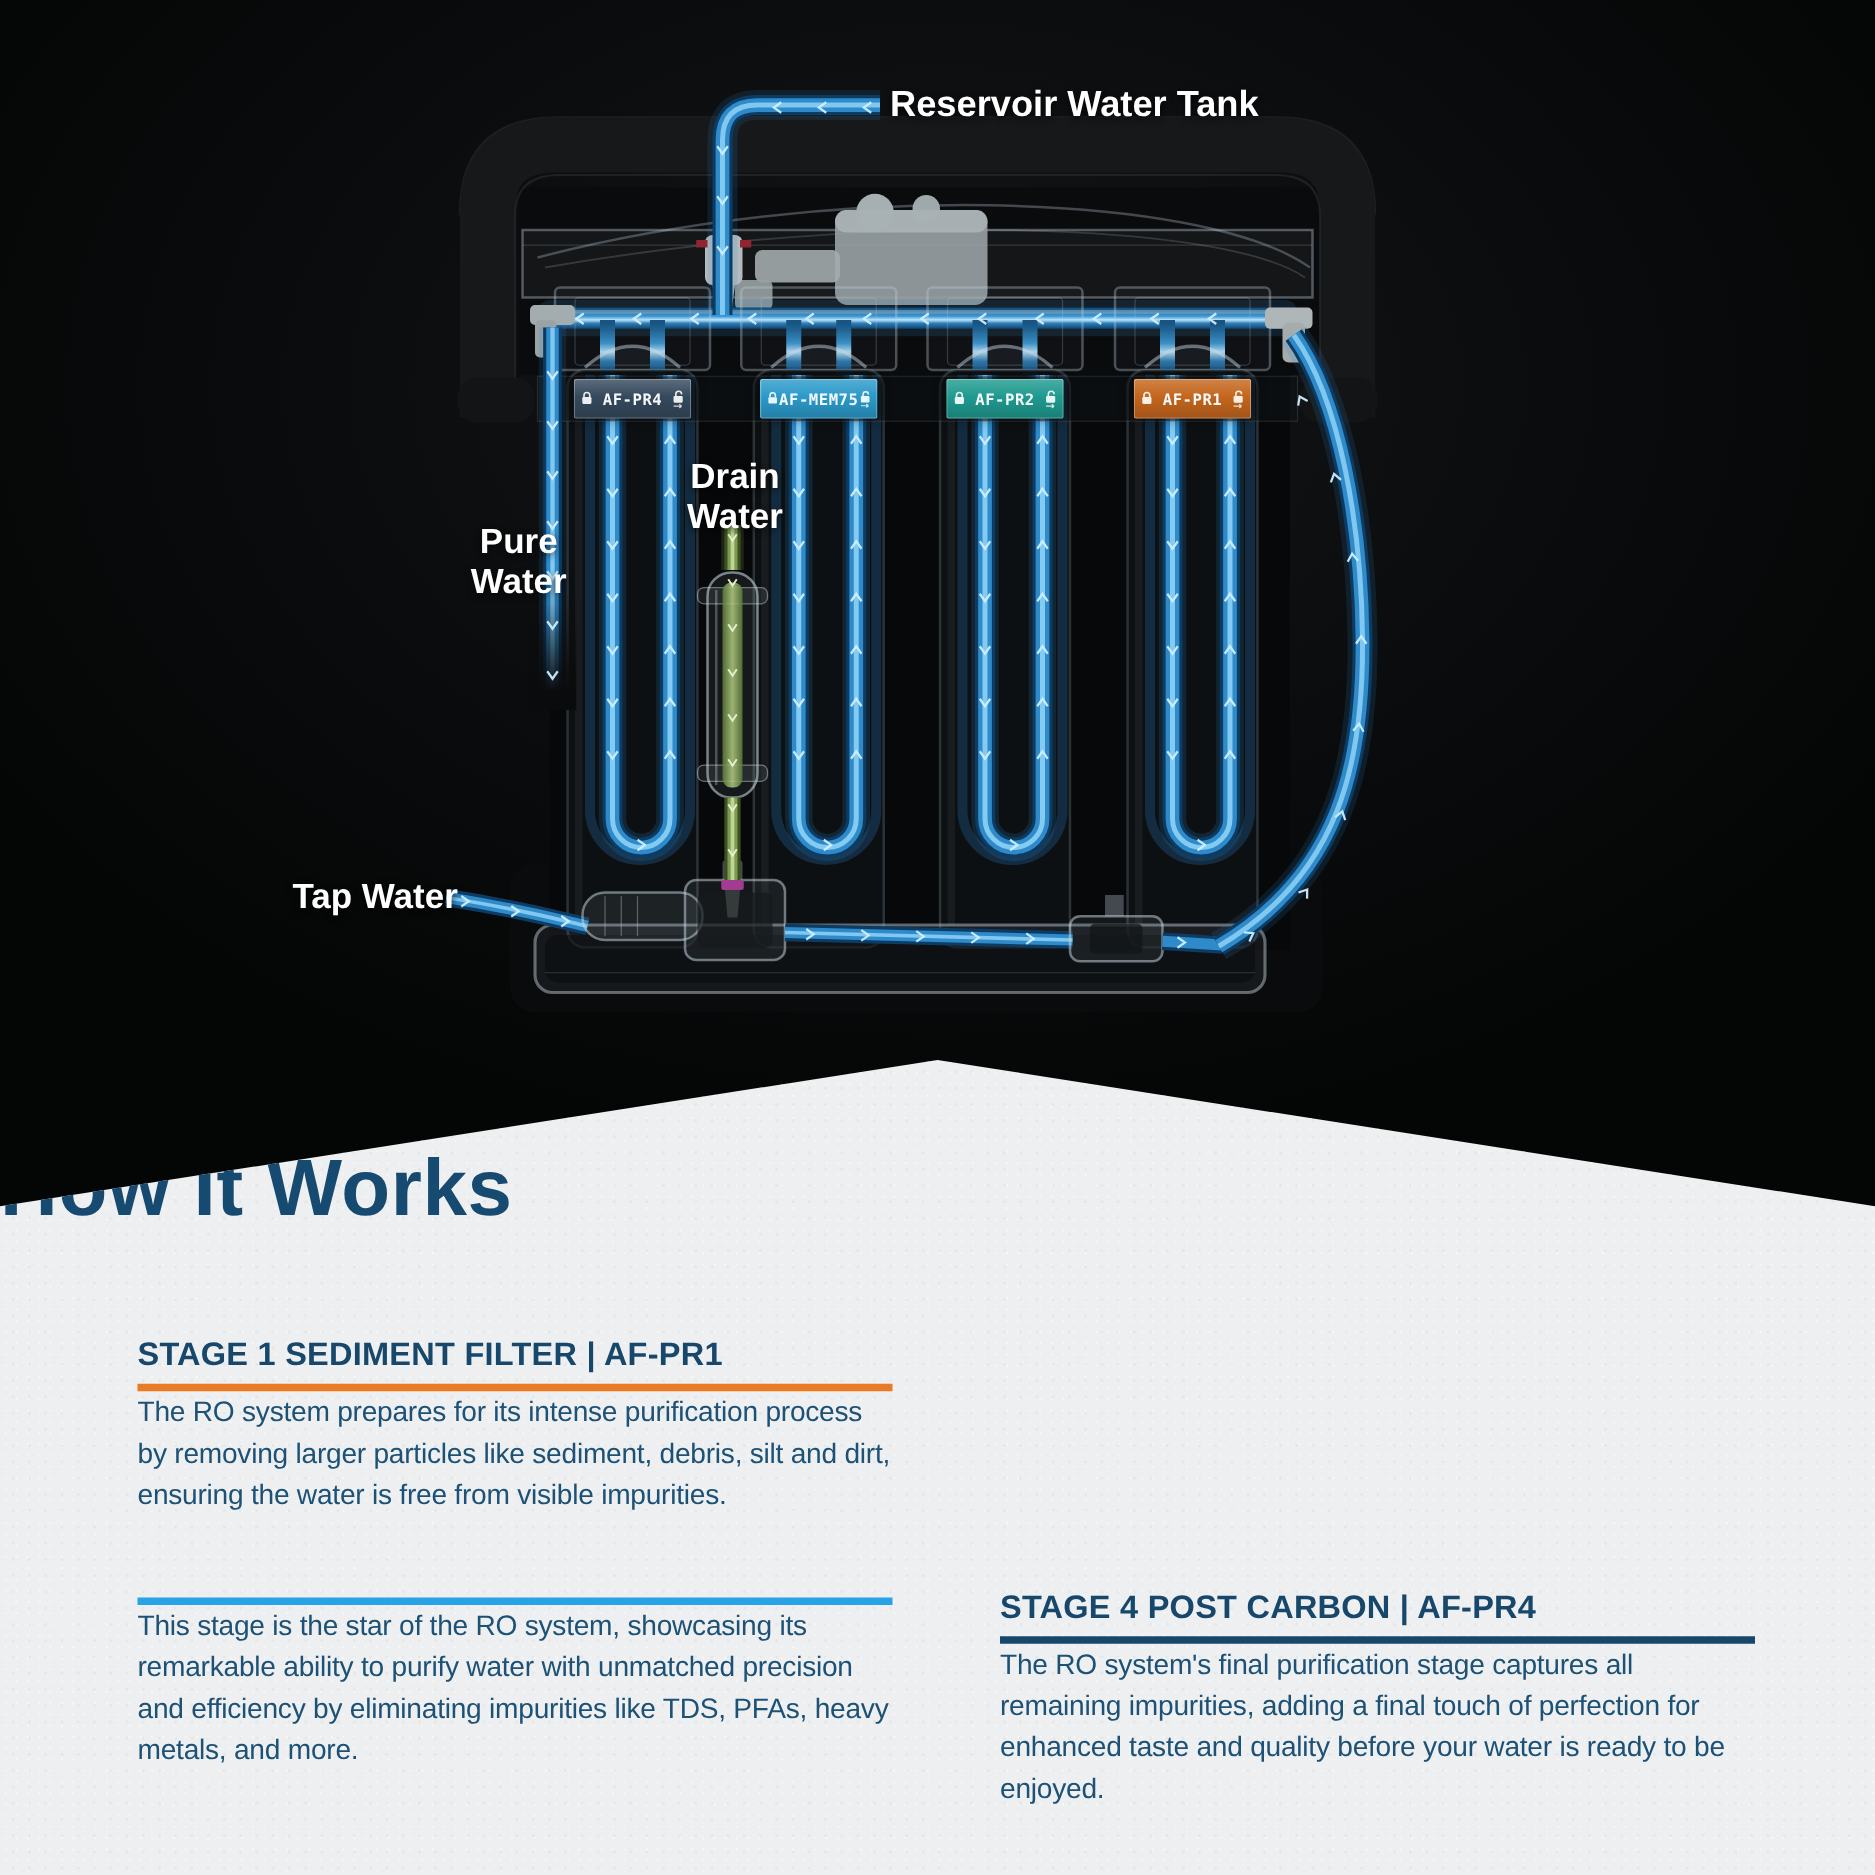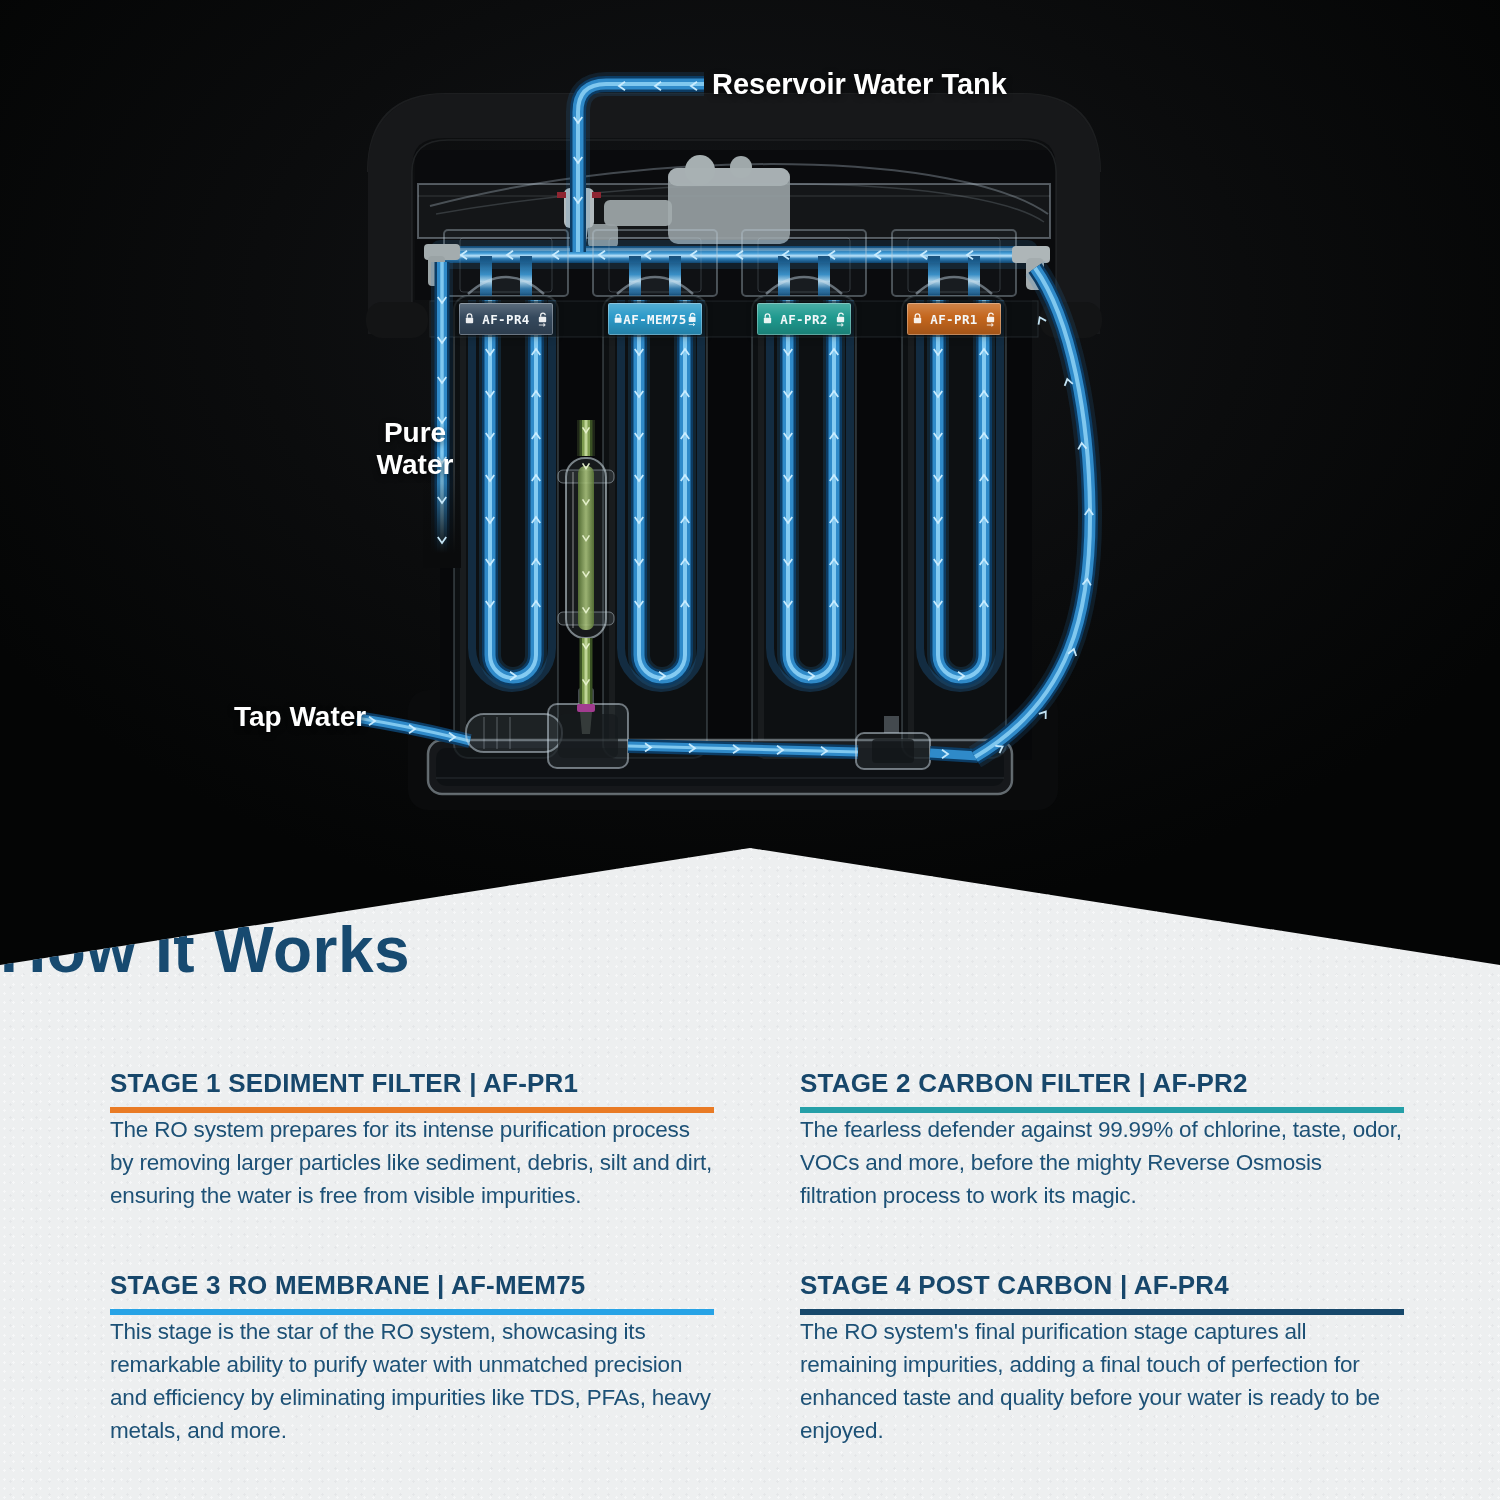--- a/index.html
+++ b/index.html
@@ -400,40 +400,35 @@
       <span class="code">AF-PR1</span>
       <svg class="lk" width="11" height="16" viewBox="0 0 12 17">
           <path d="M4,6 V4.5 A2.5 2.5 0 0 1 9,4.5" fill="none" stroke="rgba(255,255,255,.9)" stroke-width="1.4"></path>
           <rect x="2" y="6" width="8" height="6" rx="1" fill="rgba(255,255,255,.9)"></rect>
           <path d="M2,15 H9 M9,15 l-2,-1.6 M9,15 l-2,1.6" stroke="rgba(255,255,255,.8)" stroke-width="1.1" fill="none"></path>
         </svg>
     </div>
 
     <div class="diag-label center" style="left:345px;top:417px;width:140px">Pure Water</div>
     <div class="diag-label" style="left:712px;top:68px;font-size:29px;white-space:nowrap">Reservoir Water Tank</div>
+    <div class="diag-label center" style="left:518px;top:365px;width:140px">Drain Water</div>
     <div class="diag-label" style="left:234px;top:701px;white-space:nowrap">Tap Water</div>
   </div>
 
   <div class="light-section" style="background-color: rgb(237, 239, 240);">
     <div class="hiw-title" style="color: rgb(23, 74, 112);">How It Works</div>
 
     <div class="stage s1">
       <div class="stage-heading" style="color: rgb(23, 71, 107);">STAGE 1 SEDIMENT FILTER | AF-PR1</div>
       <div class="stage-rule" style="background-color: rgb(233, 123, 37);"></div>
       <div class="stage-body" style="color: rgb(29, 81, 118);">The RO system prepares for its intense purification process by removing larger particles like sediment, debris, silt and dirt, ensuring the water is free from visible impurities.</div>
     </div>
 
-    <div class="stage s2">
-      <div class="stage-heading" style="color: rgb(23, 71, 107);">STAGE 2 CARBON FILTER | AF-PR2</div>
-      <div class="stage-rule" style="background-color: rgb(37, 160, 168);"></div>
-      <div class="stage-body" style="color: rgb(29, 81, 118);">The fearless defender against 99.99% of chlorine, taste, odor, VOCs and more, before the mighty Reverse Osmosis filtration process to work its magic.</div>
-    </div>
 
     <div class="stage s3">
-      <div class="stage-heading" style="color: rgb(23, 71, 107);">STAGE 3 RO MEMBRANE | AF-MEM75</div>
       <div class="stage-rule" style="background-color: rgb(39, 163, 230);"></div>
       <div class="stage-body" style="color: rgb(29, 81, 118);">This stage is the star of the RO system, showcasing its remarkable ability to purify water with unmatched precision and efficiency by eliminating impurities like TDS, PFAs, heavy metals, and more.</div>
     </div>
 
     <div class="stage s4">
       <div class="stage-heading" style="color: rgb(23, 71, 107);">STAGE 4 POST CARBON | AF-PR4</div>
       <div class="stage-rule" style="background-color: rgb(23, 72, 107);"></div>
       <div class="stage-body" style="color: rgb(29, 81, 118);">The RO system's final purification stage captures all remaining impurities, adding a final touch of perfection for enhanced taste and quality before your water is ready to be enjoyed.</div>
     </div>
   </div>

